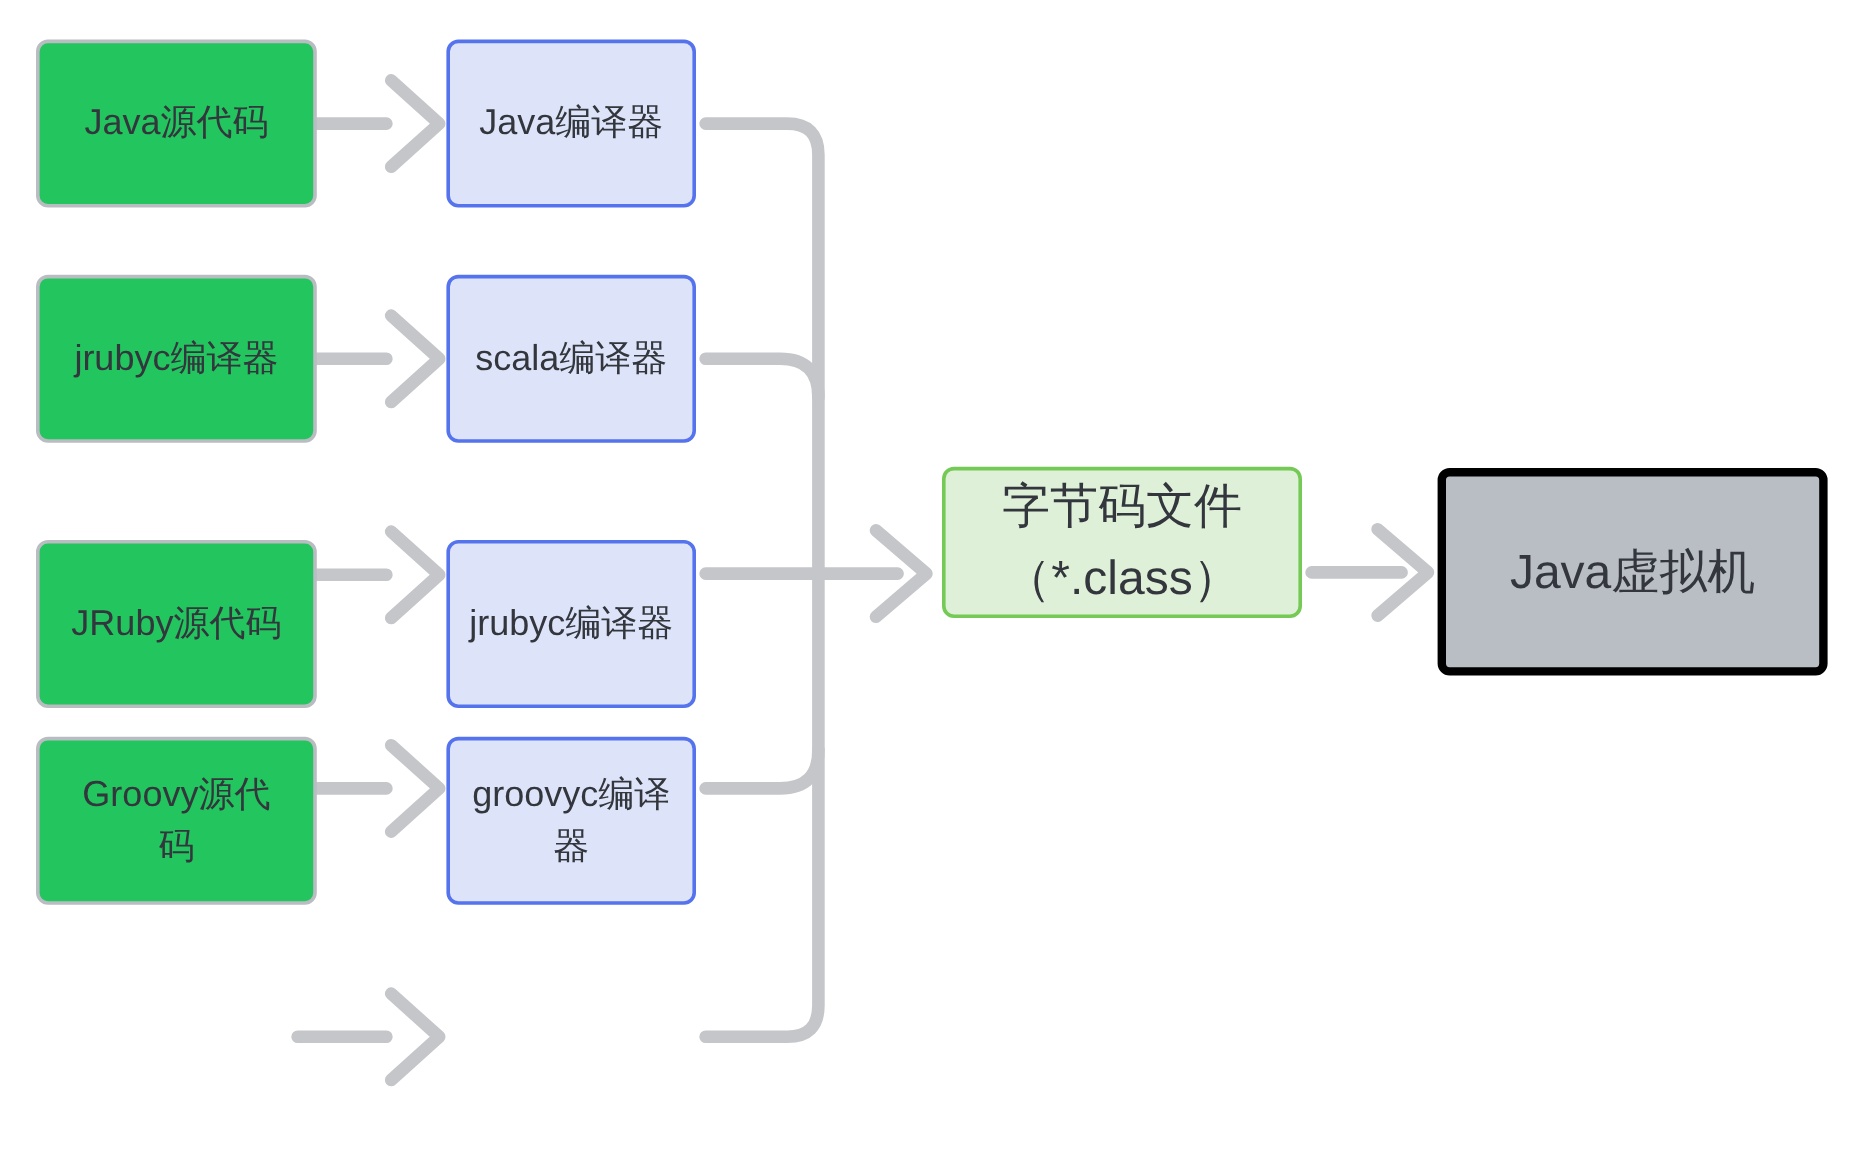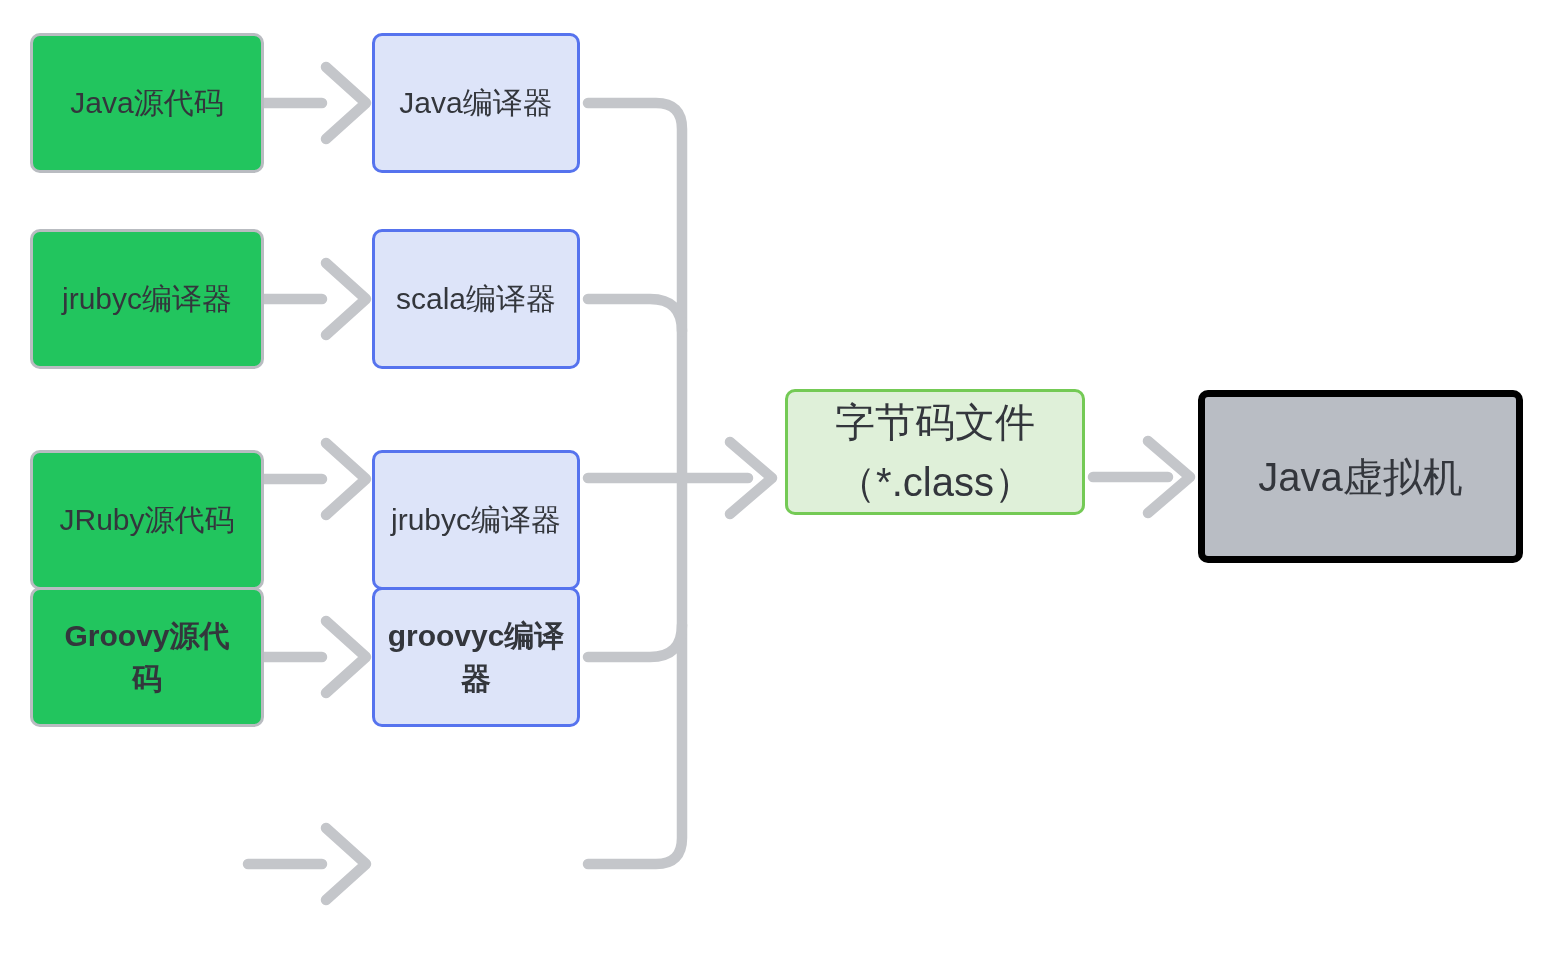--- a/index.html
+++ b/index.html
@@ -52,21 +52,21 @@
   .cmp {
     left: 372px;
     width: 208px;
     height: 140px;
     background: #dde4f9;
     border: 3px solid #5673ee;
   }
   .r1 { top: 33px; }
   .r2 { top: 229px; }
   .r3 { top: 409px; margin-top: 41px; }
-  .r4 { top: 587px; font-weight: bold; }
+  .r4 { top: 614px; }
   .r5 { top: 793px; height: 143px; }
   .bytecode {
     left: 785px;
     top: 389px;
     width: 300px;
     height: 126px;
     background: #dff0d9;
     border: 3px solid #74ca55;
     font-size: 40px;
     line-height: 1.5;

